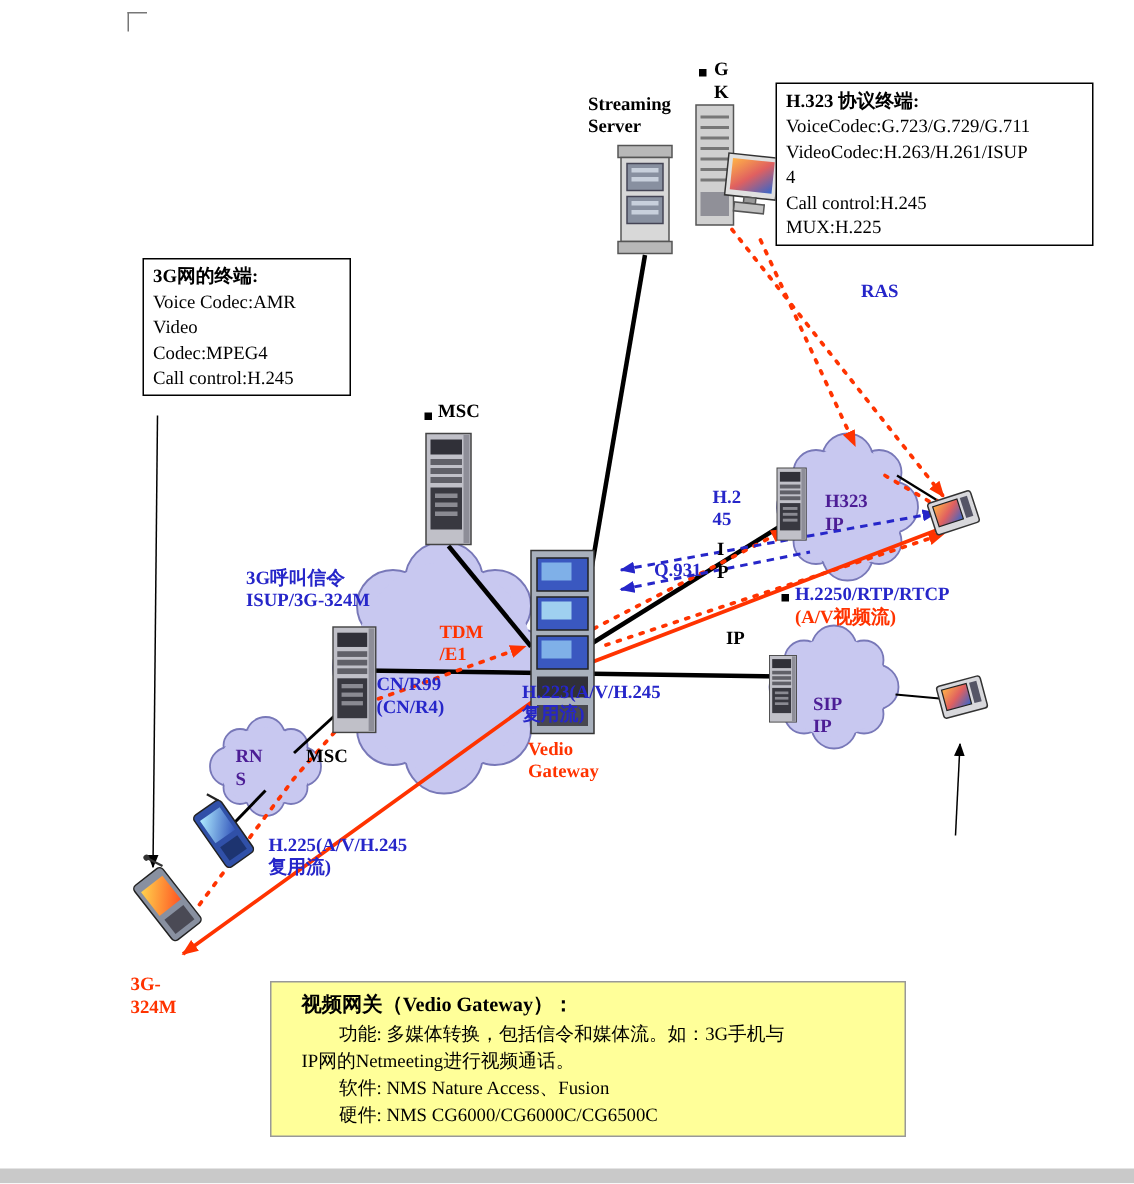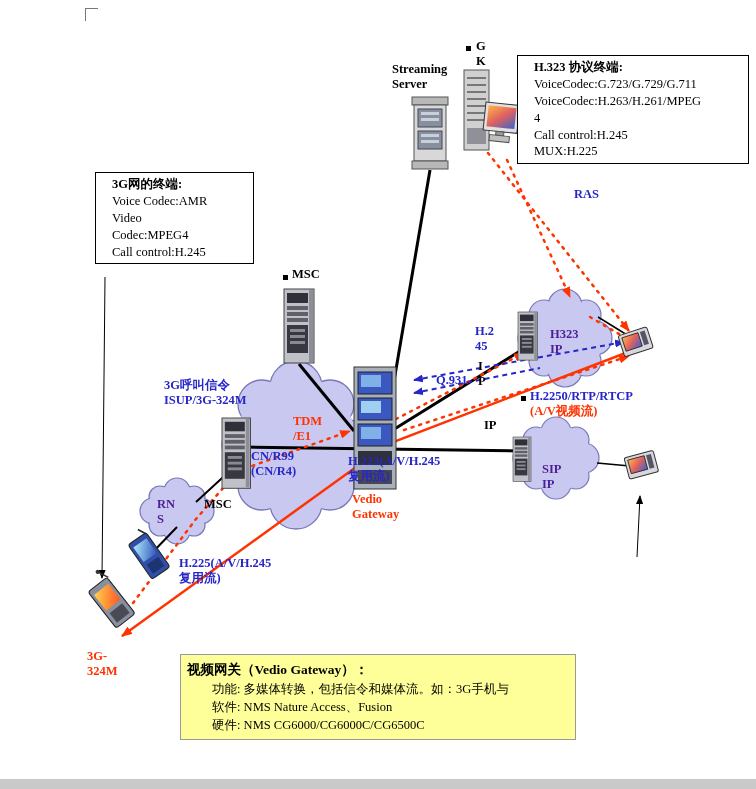--- a/index.html
+++ b/index.html
@@ -5,24 +5,24 @@
   html,body{margin:0;padding:0;background:#fff;}
   .page{position:relative;width:756px;height:789px;background:#fff;overflow:hidden;
         font-family:"Liberation Serif","DejaVu Serif",serif;}
   svg.canvas{position:absolute;left:0;top:0;}
   .lbl{position:absolute;font-size:12.5px;line-height:1.18;white-space:pre-line;font-weight:bold;color:#000;}
   .blue{color:#2626C9}
   .navy{color:#4c1d95}
   .red{color:#FF3300}
   .ctr{text-align:left}
   .bullet{position:absolute;width:5px;height:5px;background:#000;}
-  .box{position:absolute;background:#fff;border:1px solid #000;padding:3px 16px;
+  .box{position:absolute;background:#fff;border:1px solid #000;padding:3px 6px;
        font-size:12.5px;line-height:1.35;color:#000;}
   .box .title{font-weight:bold;}
-  .infobox{position:absolute;background:#FFFF99;border:1px solid #999;padding:5px 6px;
+  .infobox{position:absolute;background:#FFFF99;border:1px solid #999;padding:5px 20px;
        font-size:12.5px;line-height:1.45;color:#000;}
   .infobox .title{font-weight:bold;font-size:13.5px;}
   .cornermark{position:absolute;left:85px;top:8px;width:12px;height:12px;
        border-left:1px solid #777;border-top:1px solid #777;}
   .botbar{position:absolute;left:0;top:779px;width:756px;height:10px;background:#C9C9C9;}
 </style>
 </head>
 <body>
 
 <div class="page">
@@ -260,30 +260,31 @@
   <div class="title">3G网的终端:</div>
   <div>Voice Codec:AMR</div>
   <div>Video</div>
   <div>Codec:MPEG4</div>
   <div>Call control:H.245</div>
 </div>
 
 <div class="box" style="left:517px;top:55px;width:198px">
   <div class="title">H.323 协议终端:</div>
   <div>VoiceCodec:G.723/G.729/G.711</div>
-  <div>VoiceCodec:H.263/H.261/MPEG</div>
+  <div>VideoCodec:H.263/H.261/ISUP</div>
   <div>4</div>
   <div>Call control:H.245</div>
   <div>MUX:H.225</div>
 </div>
 
 
 <div class="infobox" style="left:180px;top:654px;width:382px">
   <div class="title">视频网关（Vedio Gateway）：</div>
   <div>　　功能: 多媒体转换，包括信令和媒体流。如：3G手机与</div>
+  <div>IP网的Netmeeting进行视频通话。</div>
   <div>　　软件: NMS Nature Access、Fusion</div>
   <div>　　硬件: NMS CG6000/CG6000C/CG6500C</div>
 </div>
 
 <div class="cornermark"></div>
 <div class="botbar"></div>
 
 </div>
 
 </body></html>

